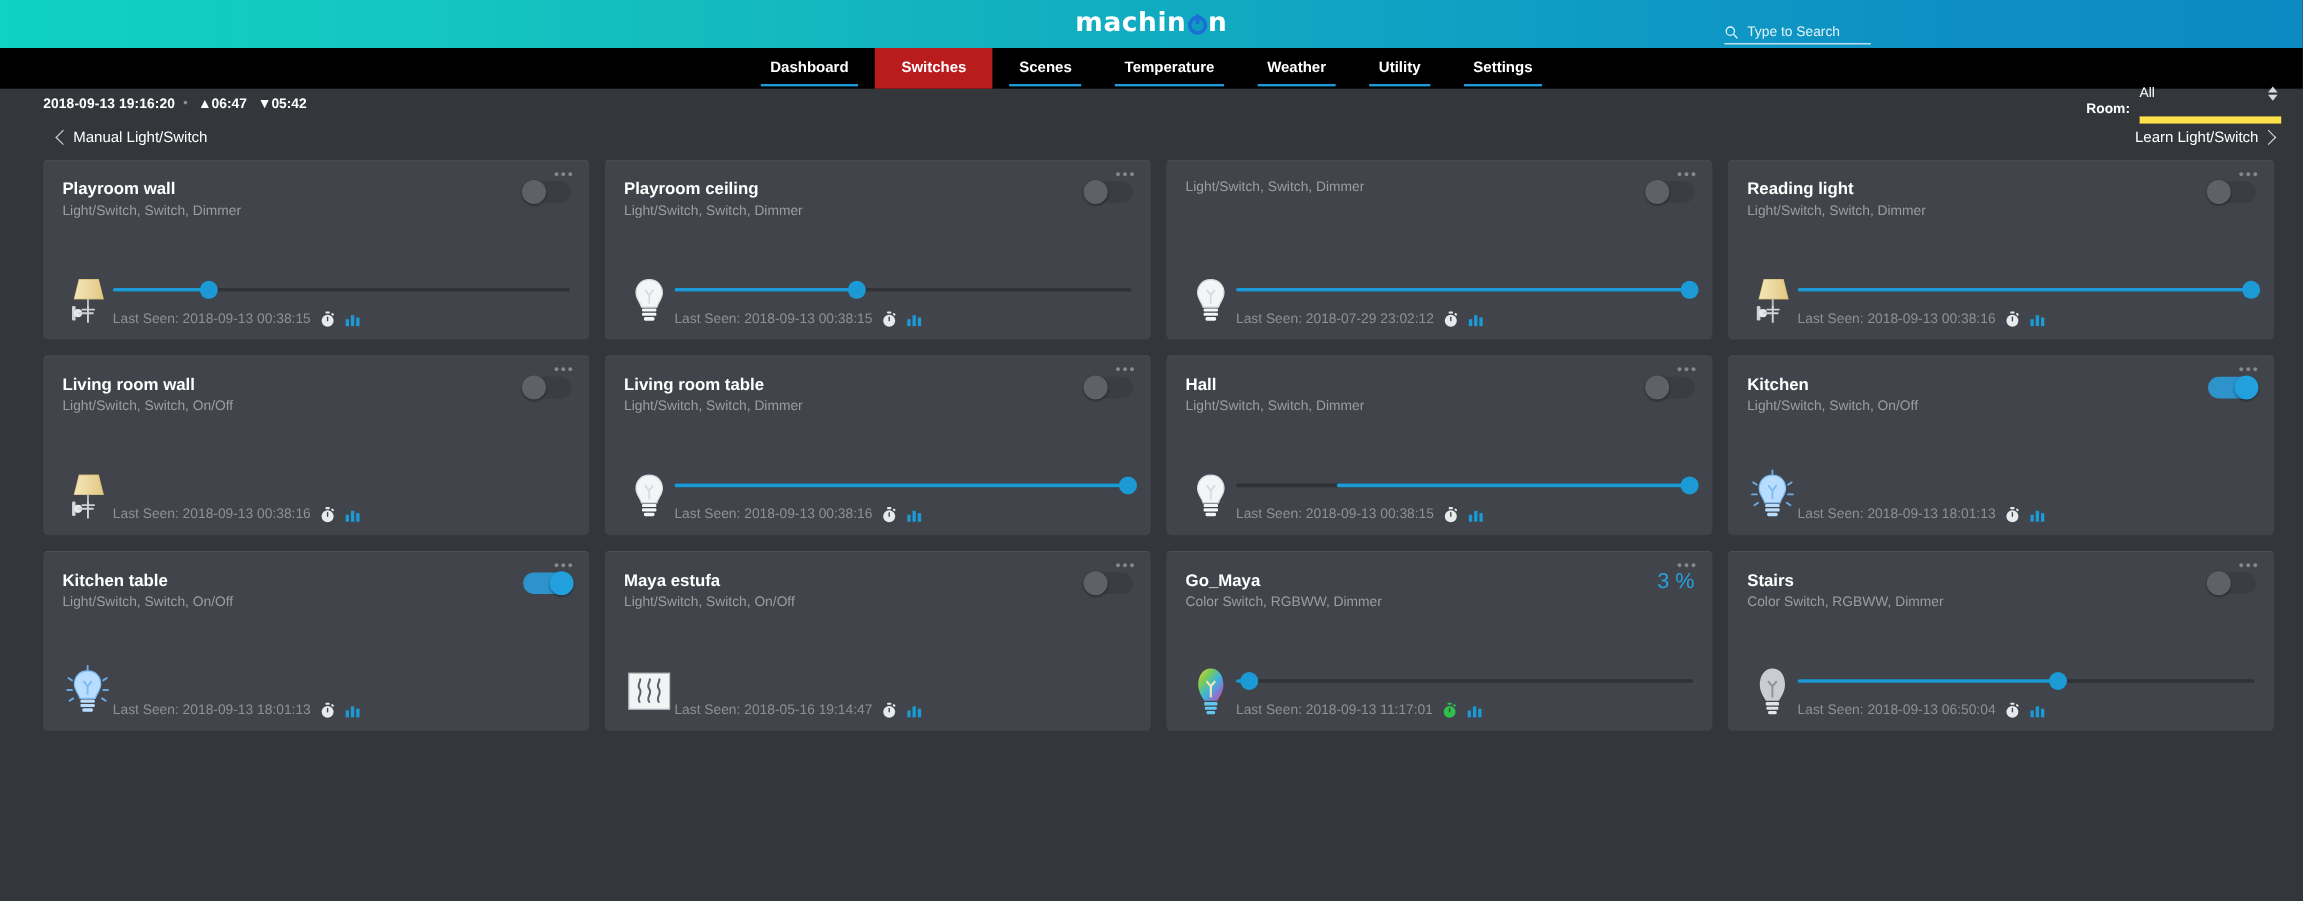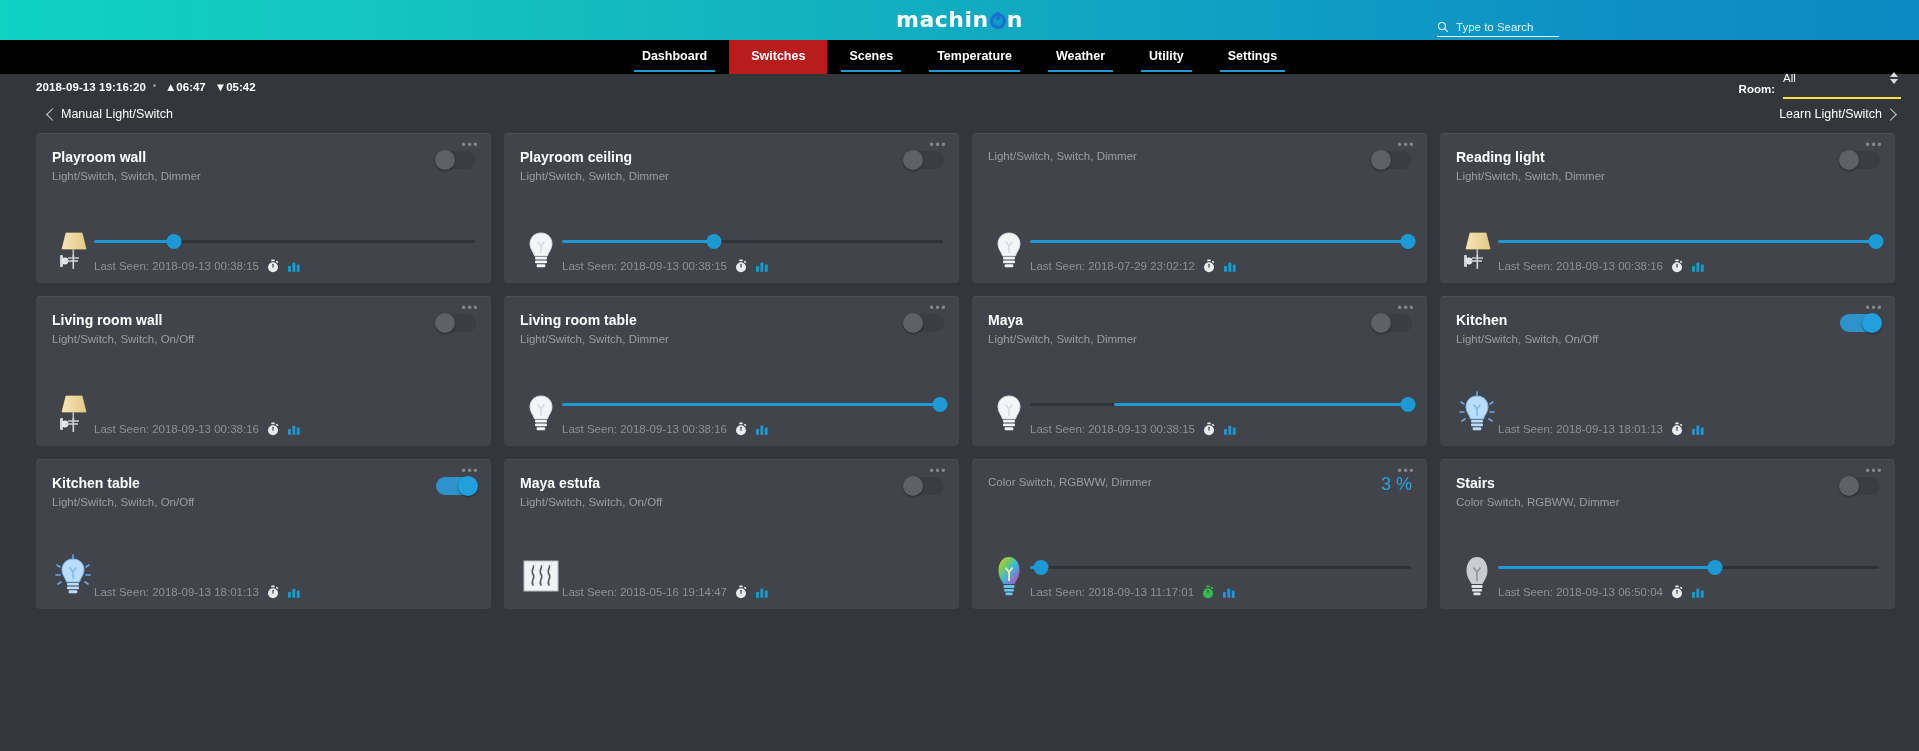--- a/index.html
+++ b/index.html
@@ -77,21 +77,21 @@
   .dtline { color: #ffffff; font-size: 11.5px; font-weight: bold; letter-spacing: .1px; }
   .dtdot { display: inline-block; width: 3px; height: 3px; background: #8b9096; border-radius: 50%;
            margin: 0 7px 3px 7px; }
   .sun { color: #ffffff; font-size: 11.5px; font-weight: bold; margin-left: 2px; }
   .roomsel {
     position: absolute; right: 18px; top: 4px;
     display: flex; align-items: center; gap: 8px;
   }
   .roomlabel { color: #ffffff; font-size: 11.5px; font-weight: bold; }
   .roomfield {
-    width: 118px; height: 19px; border-bottom: 2px solid #fde047;
+    width: 118px; height: 19px; border-bottom: 6px solid #fde047;
     display: flex; align-items: center; justify-content: space-between;
     color: #ffffff; font-size: 11.5px; padding-bottom: 19px;
   }
   .spin { display: flex; flex-direction: column; gap: 2px; margin-right: 3px; }
   .spin i { display: block; width: 0; height: 0; border-left: 4px solid transparent;
             border-right: 4px solid transparent; }
   .spin .up { border-bottom: 5px solid #d8dadd; }
   .spin .dn { border-top: 5px solid #d8dadd; }
 
   
@@ -505,21 +505,21 @@
 </svg>
         </div>
       </div>
     </div>
     </div>
     <div class="card">
     <div class="dots">•••</div>
     <div class="toggle ">
          <div class="knob"></div>
        </div>
-    <h3>Maya</h3>
+    <h3>Hall</h3>
     <div class="sub">Light/Switch, Switch, Dimmer</div>
     <div class="cardbottom">
       <svg class="devicon" viewBox="0 0 42 48">
 
       <path d="M21 8 C14 8 10 13.2 10 19 C10 24 13.5 26.8 14.6 31 L27.4 31 C28.5 26.8 32 24 32 19 C32 13.2 28 8 21 8 Z" fill="#f3f5f7" stroke="#d7dade" stroke-width="1"></path>
       <path d="M21 28 L21 21 L17.6 16.5 M21 21 L24.4 16.5" fill="none" stroke="#d7dade" stroke-width="1.5"></path>
       <rect x="15" y="32" width="12" height="2.6" rx="1" fill="#f3f5f7"></rect>
       <rect x="15" y="35.6" width="12" height="2.6" rx="1" fill="#f3f5f7"></rect>
       <rect x="16.6" y="39.2" width="8.8" height="3" rx="1.2" fill="#f3f5f7"></rect>
     </svg>
@@ -665,20 +665,21 @@
   <rect x="6.2" y="4.2" width="3.2" height="10.4" fill="#1b9ad6"></rect>
   <rect x="11.2" y="6.4" width="3.2" height="8.2" fill="#1b9ad6"></rect>
 </svg>
         </div>
       </div>
     </div>
     </div>
     <div class="card">
     <div class="dots">•••</div>
     <div class="pct">3 %</div>
+    <h3>Go_Maya</h3>
     <div class="sub">Color Switch, RGBWW, Dimmer</div>
     <div class="cardbottom">
       <svg class="devicon" viewBox="0 0 42 48">
       <defs>
         <linearGradient id="rgbg" x1="0" y1="0" x2="1" y2="1">
           <stop offset="0" stop-color="#f4c84a"></stop>
           <stop offset="0.28" stop-color="#7ecb4e"></stop>
           <stop offset="0.55" stop-color="#3ab6dd"></stop>
           <stop offset="0.8" stop-color="#8f6fd0"></stop>
           <stop offset="1" stop-color="#e8563f"></stop>

